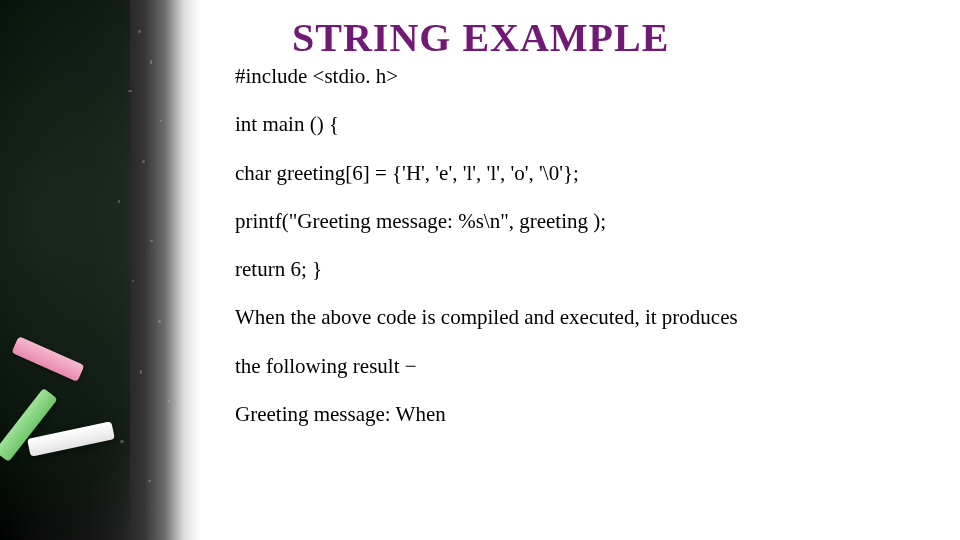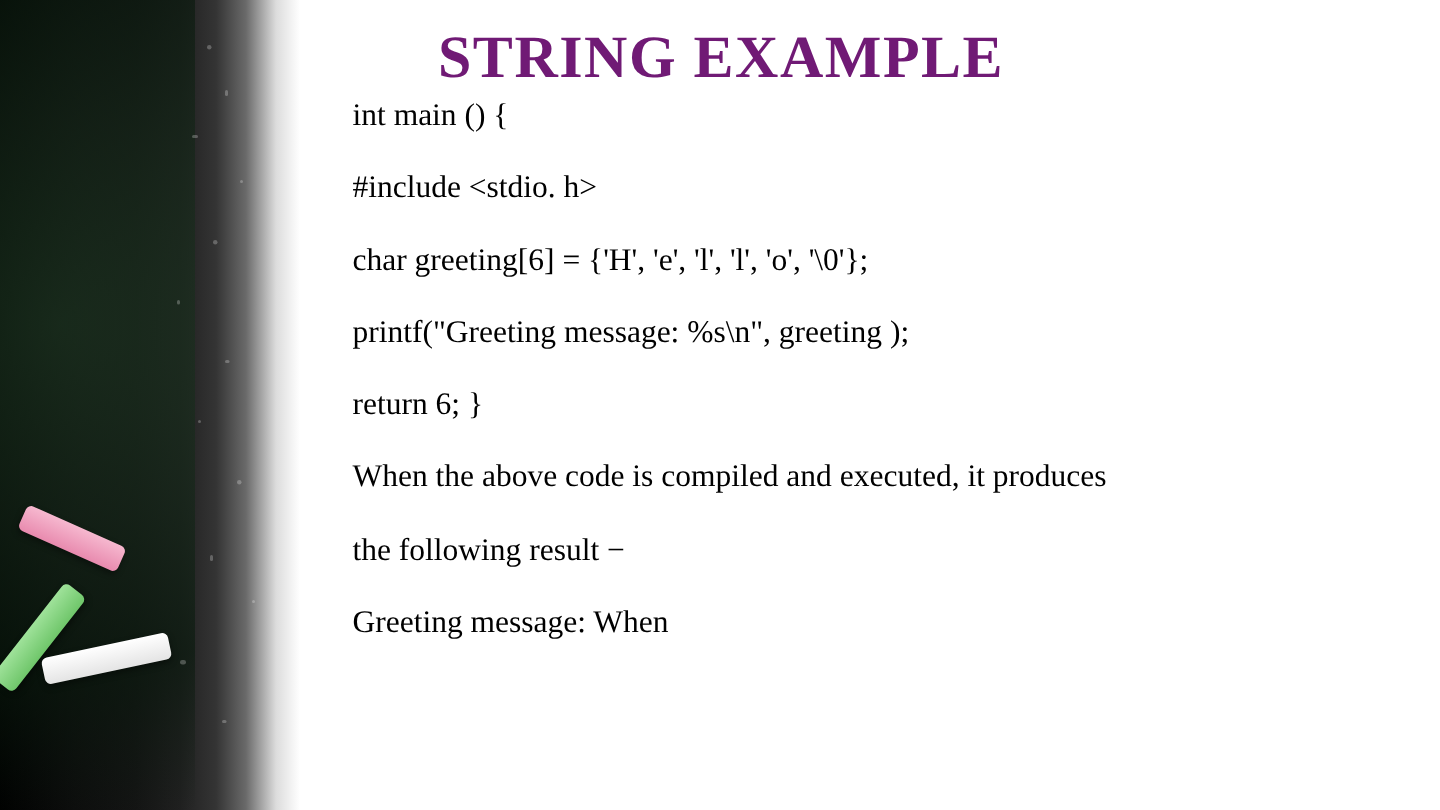--- a/index.html
+++ b/index.html
@@ -110,22 +110,22 @@
       <span style="left:148px;top:480px;width:3px;height:2px;"></span>
     </div>
     <div class="chalk pink" style="left:12px; top:350px; width:72px; height:18px; transform:rotate(24deg);"></div>
     <div class="chalk green" style="left:-14px; top:416px; width:80px; height:18px; transform:rotate(-52deg);"></div>
     <div class="chalk white" style="left:28px; top:430px; width:86px; height:18px; transform:rotate(-12deg);"></div>
   </div>
 
   <div class="title">STRING EXAMPLE</div>
 
   <div class="body">
+    <p>#include &lt;stdio. h&gt;</p>
     <p>int main () {</p>
-    <p>#include &lt;stdio. h&gt;</p>
     <p>char greeting[6] = {'H', 'e', 'l', 'l', 'o', '\0'};</p>
     <p>printf("Greeting message: %s\n", greeting );</p>
     <p> return 6; }</p>
     <p>When the above code is compiled and executed, it produces</p>
     <p>the following result −</p>
     <p>Greeting message: When</p>
   </div>
 
 </div>
 

